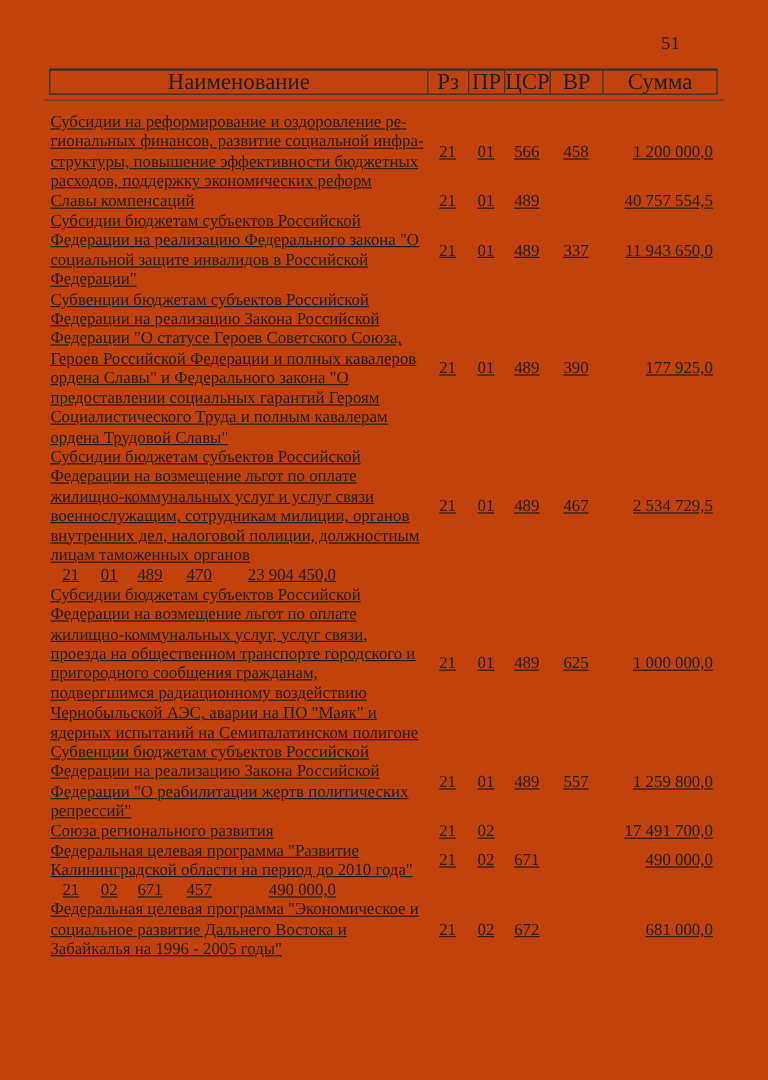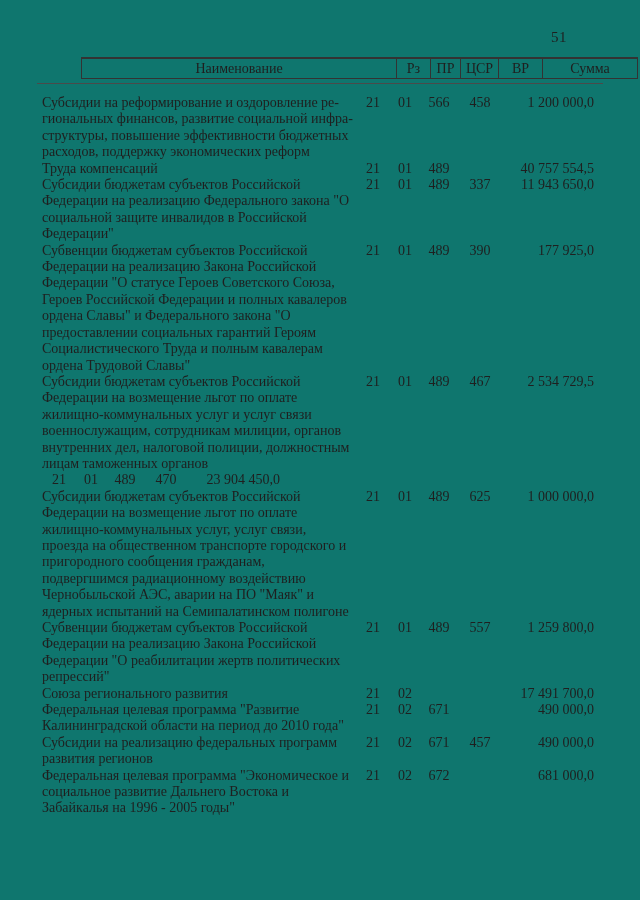--- a/index.html
+++ b/index.html
@@ -4,21 +4,21 @@
 <style>
   html, body {
     margin: 0;
     padding: 0;
     background: #ffffff;
   }
   .page {
     position: relative;
     width: 640px;
     height: 900px;
-    background: #0f766e;
+    background: #c2410c;
     font-family: "Liberation Serif", serif;
     color: #1f1f1f;
     overflow: hidden;
   }
   .page-num {
     position: absolute;
     top: 29px;
     left: 551px;
     font-size: 15px;
     letter-spacing: 0.5px;
@@ -27,22 +27,21 @@
   .thead {
     position: absolute;
     top: 57px;
     left: 41px;
     width: 557px;
     height: 22px;
     box-sizing: border-box;
     display: flex;
     border: 1.5px solid #333333;
     border-top-width: 2px;
-    font-size: 14px;
-    margin-left: 40px;
+    font-size: 19px;
   }
   .thead .hcell {
     box-sizing: border-box;
     display: flex;
     align-items: center;
     justify-content: center;
     height: 100%;
     border-left: 1.3px solid #333333;
     white-space: nowrap;
   }
@@ -65,21 +64,22 @@
   .tbody {
     position: absolute;
     top: 95px;
     left: 42px;
     width: 556px;
     font-size: 14px;
     line-height: 16.4px;
   }
   .row {
     display: flex;
-    align-items: flex-start;
+    align-items: center;
+    text-decoration: underline;
   }
   .c { box-sizing: border-box; }
   .c-name {
     width: 314px;
     white-space: pre;
     overflow: visible;
   }
   .c-rz  { width: 34px; text-align: center; }
   .c-pr  { width: 30px; text-align: center; }
   .c-csr { width: 38px; text-align: center; }
@@ -111,21 +111,21 @@
 структуры, повышение эффективности бюджетных
 расходов, поддержку экономических реформ</div>
       <div class="c c-rz">21</div>
       <div class="c c-pr">01</div>
       <div class="c c-csr">566</div>
       <div class="c c-vr">458</div>
       <div class="c c-sum">1 200 000,0</div>
     </div>
 
     <div class="row">
-      <div class="c c-name">Труда компенсаций</div>
+      <div class="c c-name">Славы компенсаций</div>
       <div class="c c-rz">21</div>
       <div class="c c-pr">01</div>
       <div class="c c-csr">489</div>
       <div class="c c-vr"></div>
       <div class="c c-sum">40 757 554,5</div>
     </div>
 
     <div class="row">
       <div class="c c-name">Субсидии бюджетам субъектов Российской
 Федерации на реализацию Федерального закона "О
@@ -217,22 +217,20 @@
       <div class="c c-name">Федеральная целевая программа "Развитие
 Калининградской области на период до 2010 года"</div>
       <div class="c c-rz">21</div>
       <div class="c c-pr">02</div>
       <div class="c c-csr">671</div>
       <div class="c c-vr"></div>
       <div class="c c-sum">490 000,0</div>
     </div>
 
     <div class="row">
-      <div class="c c-name">Субсидии на реализацию федеральных программ
-развития регионов</div>
       <div class="c c-rz">21</div>
       <div class="c c-pr">02</div>
       <div class="c c-csr">671</div>
       <div class="c c-vr">457</div>
       <div class="c c-sum">490 000,0</div>
     </div>
 
     <div class="row">
       <div class="c c-name">Федеральная целевая программа "Экономическое и
 социальное развитие Дальнего Востока и

